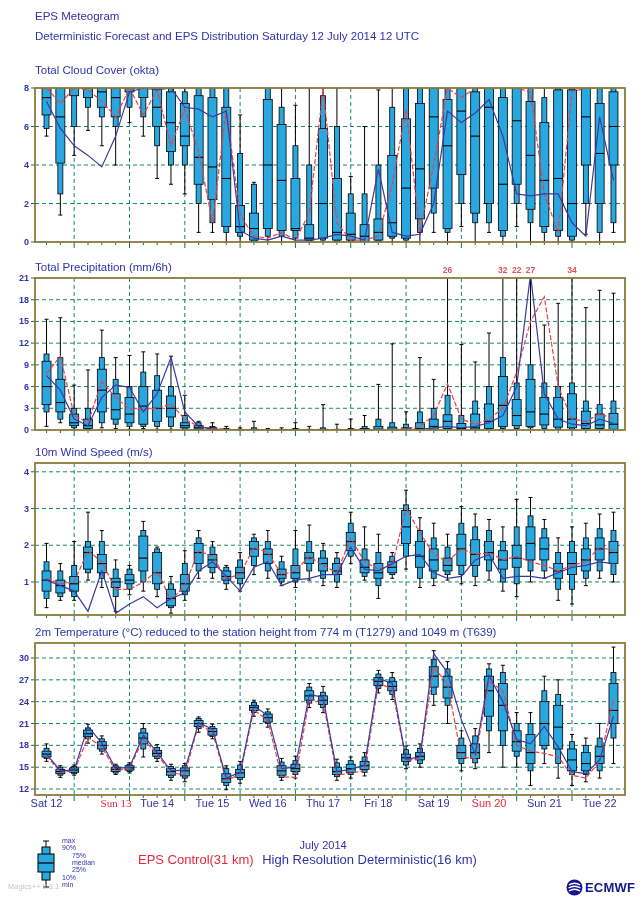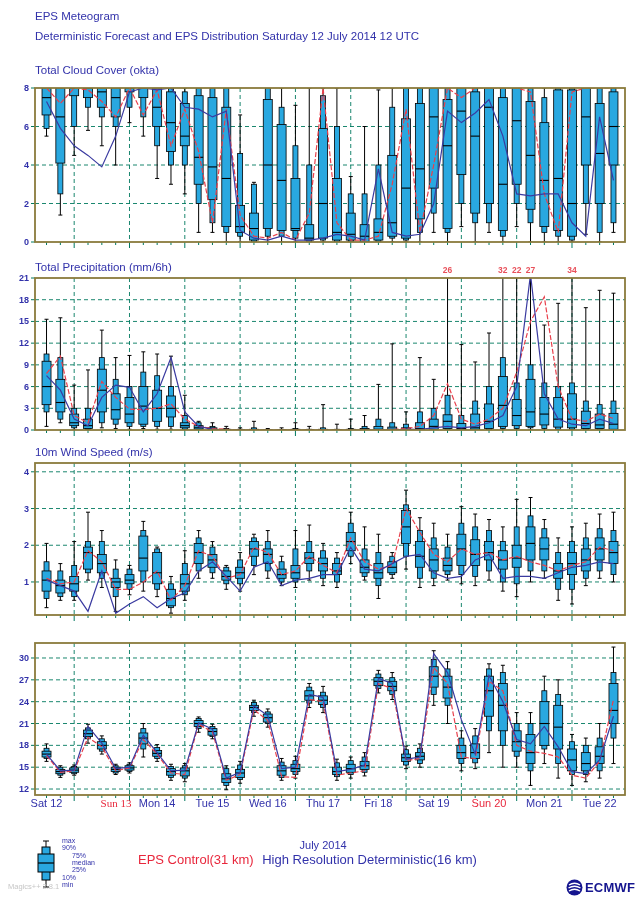--- a/index.html
+++ b/index.html
@@ -24,20 +24,21 @@
 <body>
 
 <div class="page">
 
   <div class="hdr" style="top:8px">EPS Meteogram</div>
   <div class="hdr" style="top:28px">Deterministic Forecast and EPS Distribution Saturday 12 July 2014 12 UTC</div>
 
   <div class="ptitle" style="top:64px">Total Cloud Cover (okta)</div>
   <div class="ptitle" style="top:261px">Total Precipitation (mm/6h)</div>
   <div class="ptitle" style="top:446px">10m Wind Speed (m/s)</div>
+  <div class="ptitle" style="top:626px">2m Temperature  (°C) reduced to the station height from 774 m (T1279) and 1049 m (T639)</div>
 
   <div id="charts">
       <svg width="642" height="180" class="chart" style="top: 72px;">
         <defs>
           <clipPath id="clip0">
             <rect x="35" y="16" width="590" height="154"></rect>
           </clipPath>
         </defs>
         <line x1="74.1796875" x2="74.1796875" y1="16" y2="170" stroke="#00795F" stroke-width="0.9" stroke-dasharray="4 3"></line>
         <line x1="129.4921875" x2="129.4921875" y1="16" y2="170" stroke="#00795F" stroke-width="0.9" stroke-dasharray="4 3"></line>
@@ -1368,28 +1369,28 @@
           <polyline points="46.5,128.5 60.4,145.3 74.2,143.8 88.0,110.3 101.8,119.8 115.7,143.8 129.5,140.9 143.3,112.5 157.1,127.1 171.0,146.0 184.8,147.5 198.6,97.2 212.5,105.2 226.3,153.3 240.1,147.5 253.9,82.7 267.8,93.6 281.6,149.7 295.4,150.4 309.3,72.5 323.1,74.7 336.9,148.2 350.7,146.0 364.6,143.8 378.4,56.5 392.2,61.6 406.1,133.6 419.9,131.5 433.7,40.5 447.5,56.5 461.4,130.0 475.2,131.5 489.0,54.3 502.9,63.8 516.7,118.4 530.5,124.2 544.3,126.4 558.2,130.0 572.0,148.2 585.8,151.1 599.6,134.4 613.5,72.5" fill="none" stroke="#E8404C" stroke-width="1.2" stroke-dasharray="5 2"></polyline>
           <polyline points="46.5,127.1 60.4,143.8 74.2,143.1 88.0,99.4 101.8,116.2 115.7,141.6 129.5,140.2 143.3,108.2 157.1,125.6 171.0,143.8 184.8,143.1 198.6,95.8 212.5,102.3 226.3,151.1 240.1,145.3 253.9,79.0 267.8,88.5 281.6,141.6 295.4,140.2 309.3,67.4 323.1,70.3 336.9,144.6 350.7,142.4 364.6,138.0 378.4,51.4 392.2,56.5 406.1,132.2 419.9,130.0 433.7,26.6 447.5,45.6 461.4,92.9 475.2,127.1 489.0,48.5 502.9,74.7 516.7,112.5 530.5,116.9 544.3,99.4 558.2,119.8 572.0,144.6 585.8,146.7 599.6,132.9 613.5,89.2" fill="none" stroke="#3A3AA0" stroke-width="1.2"></polyline>
         </g>
         <rect x="35" y="16" width="590" height="152" fill="none" stroke="#8A7B3C" stroke-width="1.8"></rect>
       </svg>
     </div>
 
   <div class="xlabels" id="xlabels">
       <span style="left: 14.5234px; top: 0px;">Sat 12</span>
       <span class="sun" style="left: 84px; top: 0px; font-family: Liberation Serif, serif;">Sun 13</span>
-      <span style="left: 125.148px; top: 0px;">Mon 14</span>
+      <span style="left: 125.148px; top: 0px;">Tue 14</span>
       <span style="left: 180.461px; top: 0px;">Tue 15</span>
       <span style="left: 235.773px; top: 0px;">Wed 16</span>
       <span style="left: 291.086px; top: 0px;">Thu 17</span>
       <span style="left: 346.398px; top: 0px;">Fri 18</span>
       <span style="left: 401.711px; top: 0px;">Sat 19</span>
       <span class="sun" style="left: 457.023px; top: 0px;">Sun 20</span>
-      <span style="left: 512.336px; top: 0px;">Mon 21</span>
+      <span style="left: 512.336px; top: 0px;">Sun 21</span>
       <span style="left: 567.648px; top: 0px;">Tue 22</span>
       <span class="month" style="left: 291.086px; margin-top: 28px;">July 2014</span>
     </div>
 
   <svg width="26" height="52" style="position:absolute;left:33px;top:838px">
     <line x1="13" y1="3" x2="13" y2="49" stroke="#000" stroke-width="1"></line>
     <line x1="10" y1="3" x2="16" y2="3" stroke="#000" stroke-width="1"></line>
     <line x1="10" y1="49" x2="16" y2="49" stroke="#000" stroke-width="1"></line>
     <rect x="9" y="9" width="8" height="33" fill="#29A8E0" stroke="#000" stroke-width="1"></rect>
     <rect x="5" y="16" width="16" height="18" fill="#29A8E0" stroke="#000" stroke-width="1"></rect>

